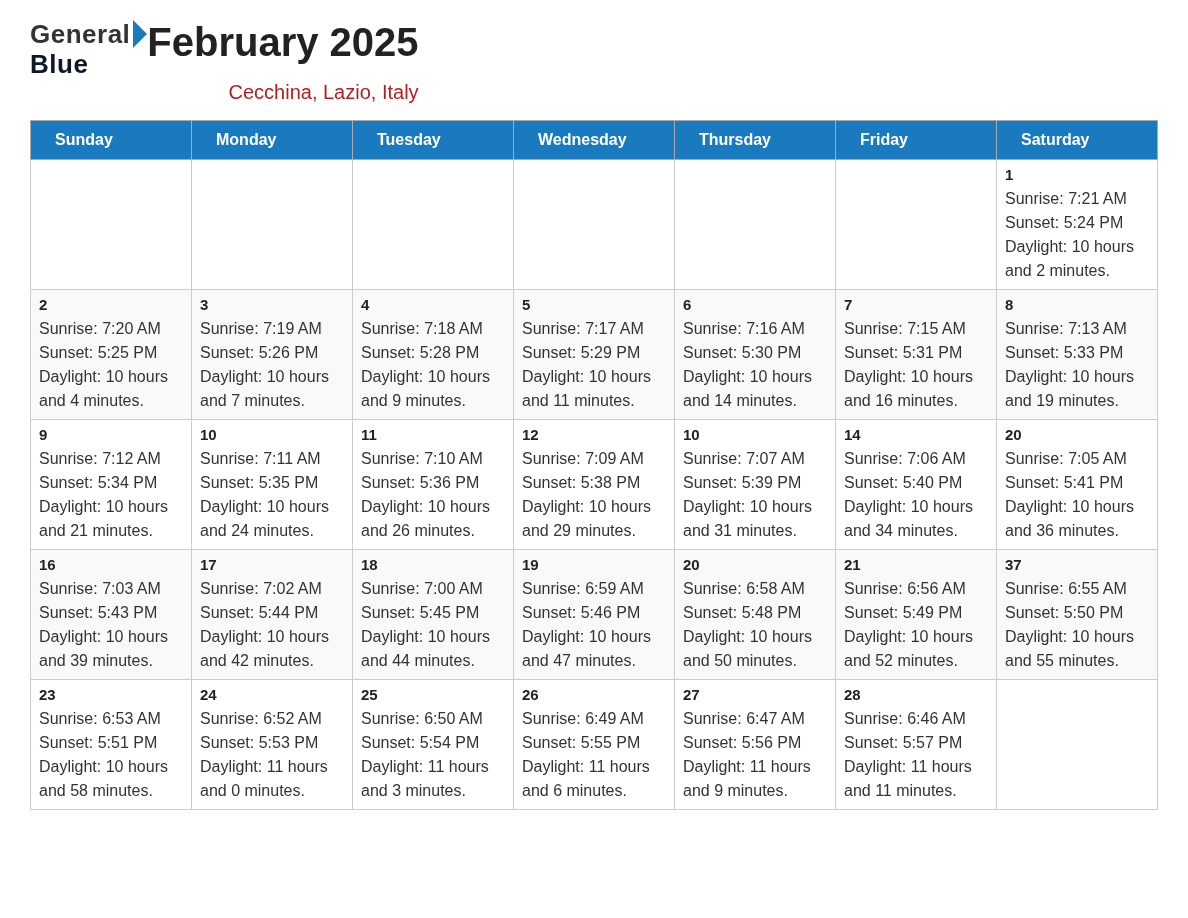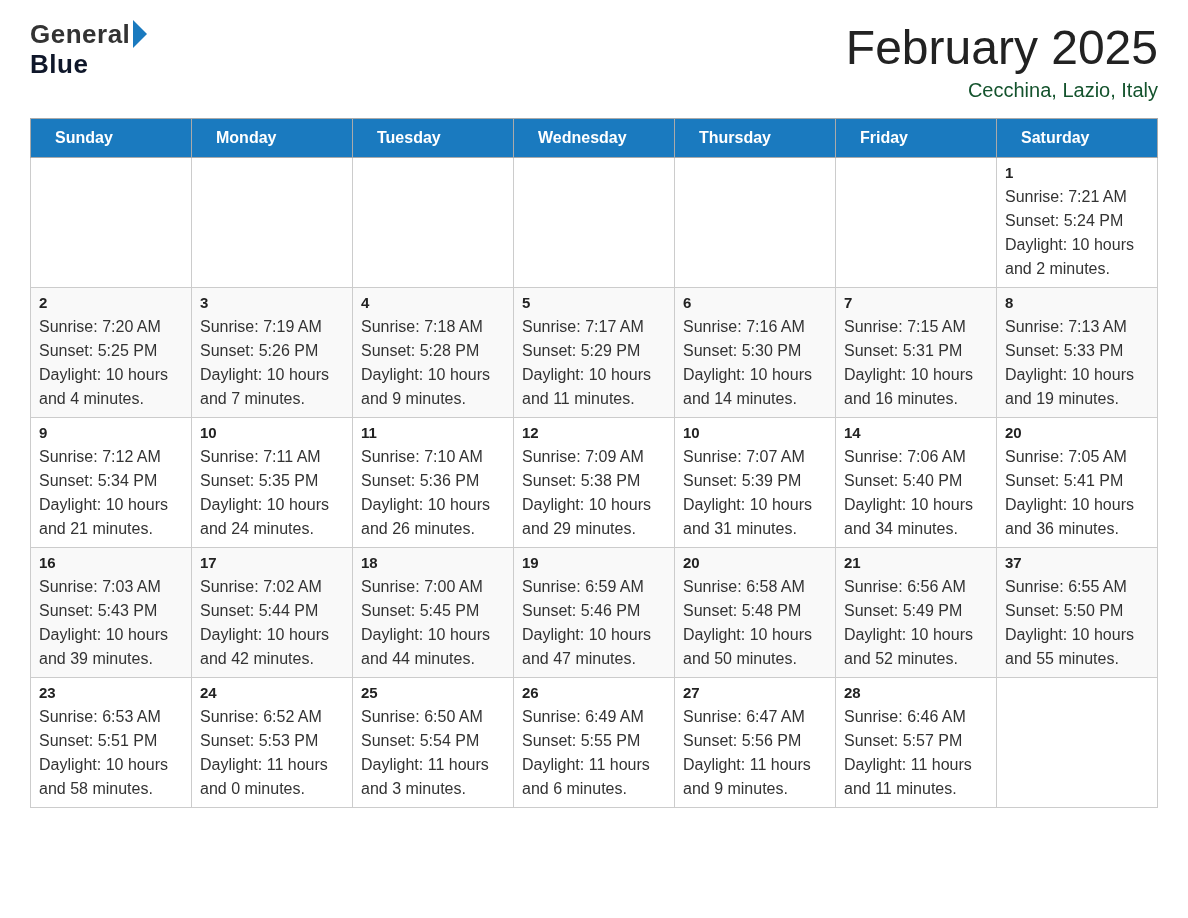--- a/index.html
+++ b/index.html
@@ -5,21 +5,20 @@
     * { box-sizing: border-box; margin: 0; padding: 0; }
     body {
       font-family: Arial, sans-serif;
       background: #fff;
       padding: 20px 30px;
       width: 1188px;
       min-height: 918px;
     }
     .header {
       display: flex;
-      justify-content: space-between;
       align-items: flex-start;
       margin-bottom: 16px;
     }
     .logo {
       display: flex;
       flex-direction: column;
       align-items: flex-start;
     }
     .logo-general {
       font-size: 26px;
@@ -32,28 +31,28 @@
       font-weight: bold;
       color: #0f172a;
       letter-spacing: 0.5px;
       display: flex;
       align-items: center;
     }
     .title-block {
       text-align: right;
     }
     .month-title {
-      font-size: 48px;
-      font-weight: normal;
+      font-size: 40px;
+      font-weight: bold;
       color: #222;
     }
     .location {
       font-size: 20px;
-      color: #14532d;
-      margin-top: 4px;
+      color: #b91c1c;
+      margin-top: 16px;
     }
     .calendar {
       width: 100%;
       border-collapse: collapse;
       border: 1px solid #aaa;
     }
     .calendar th {
       background-color: #1a7abf;
       color: #fff;
       font-size: 16px;

